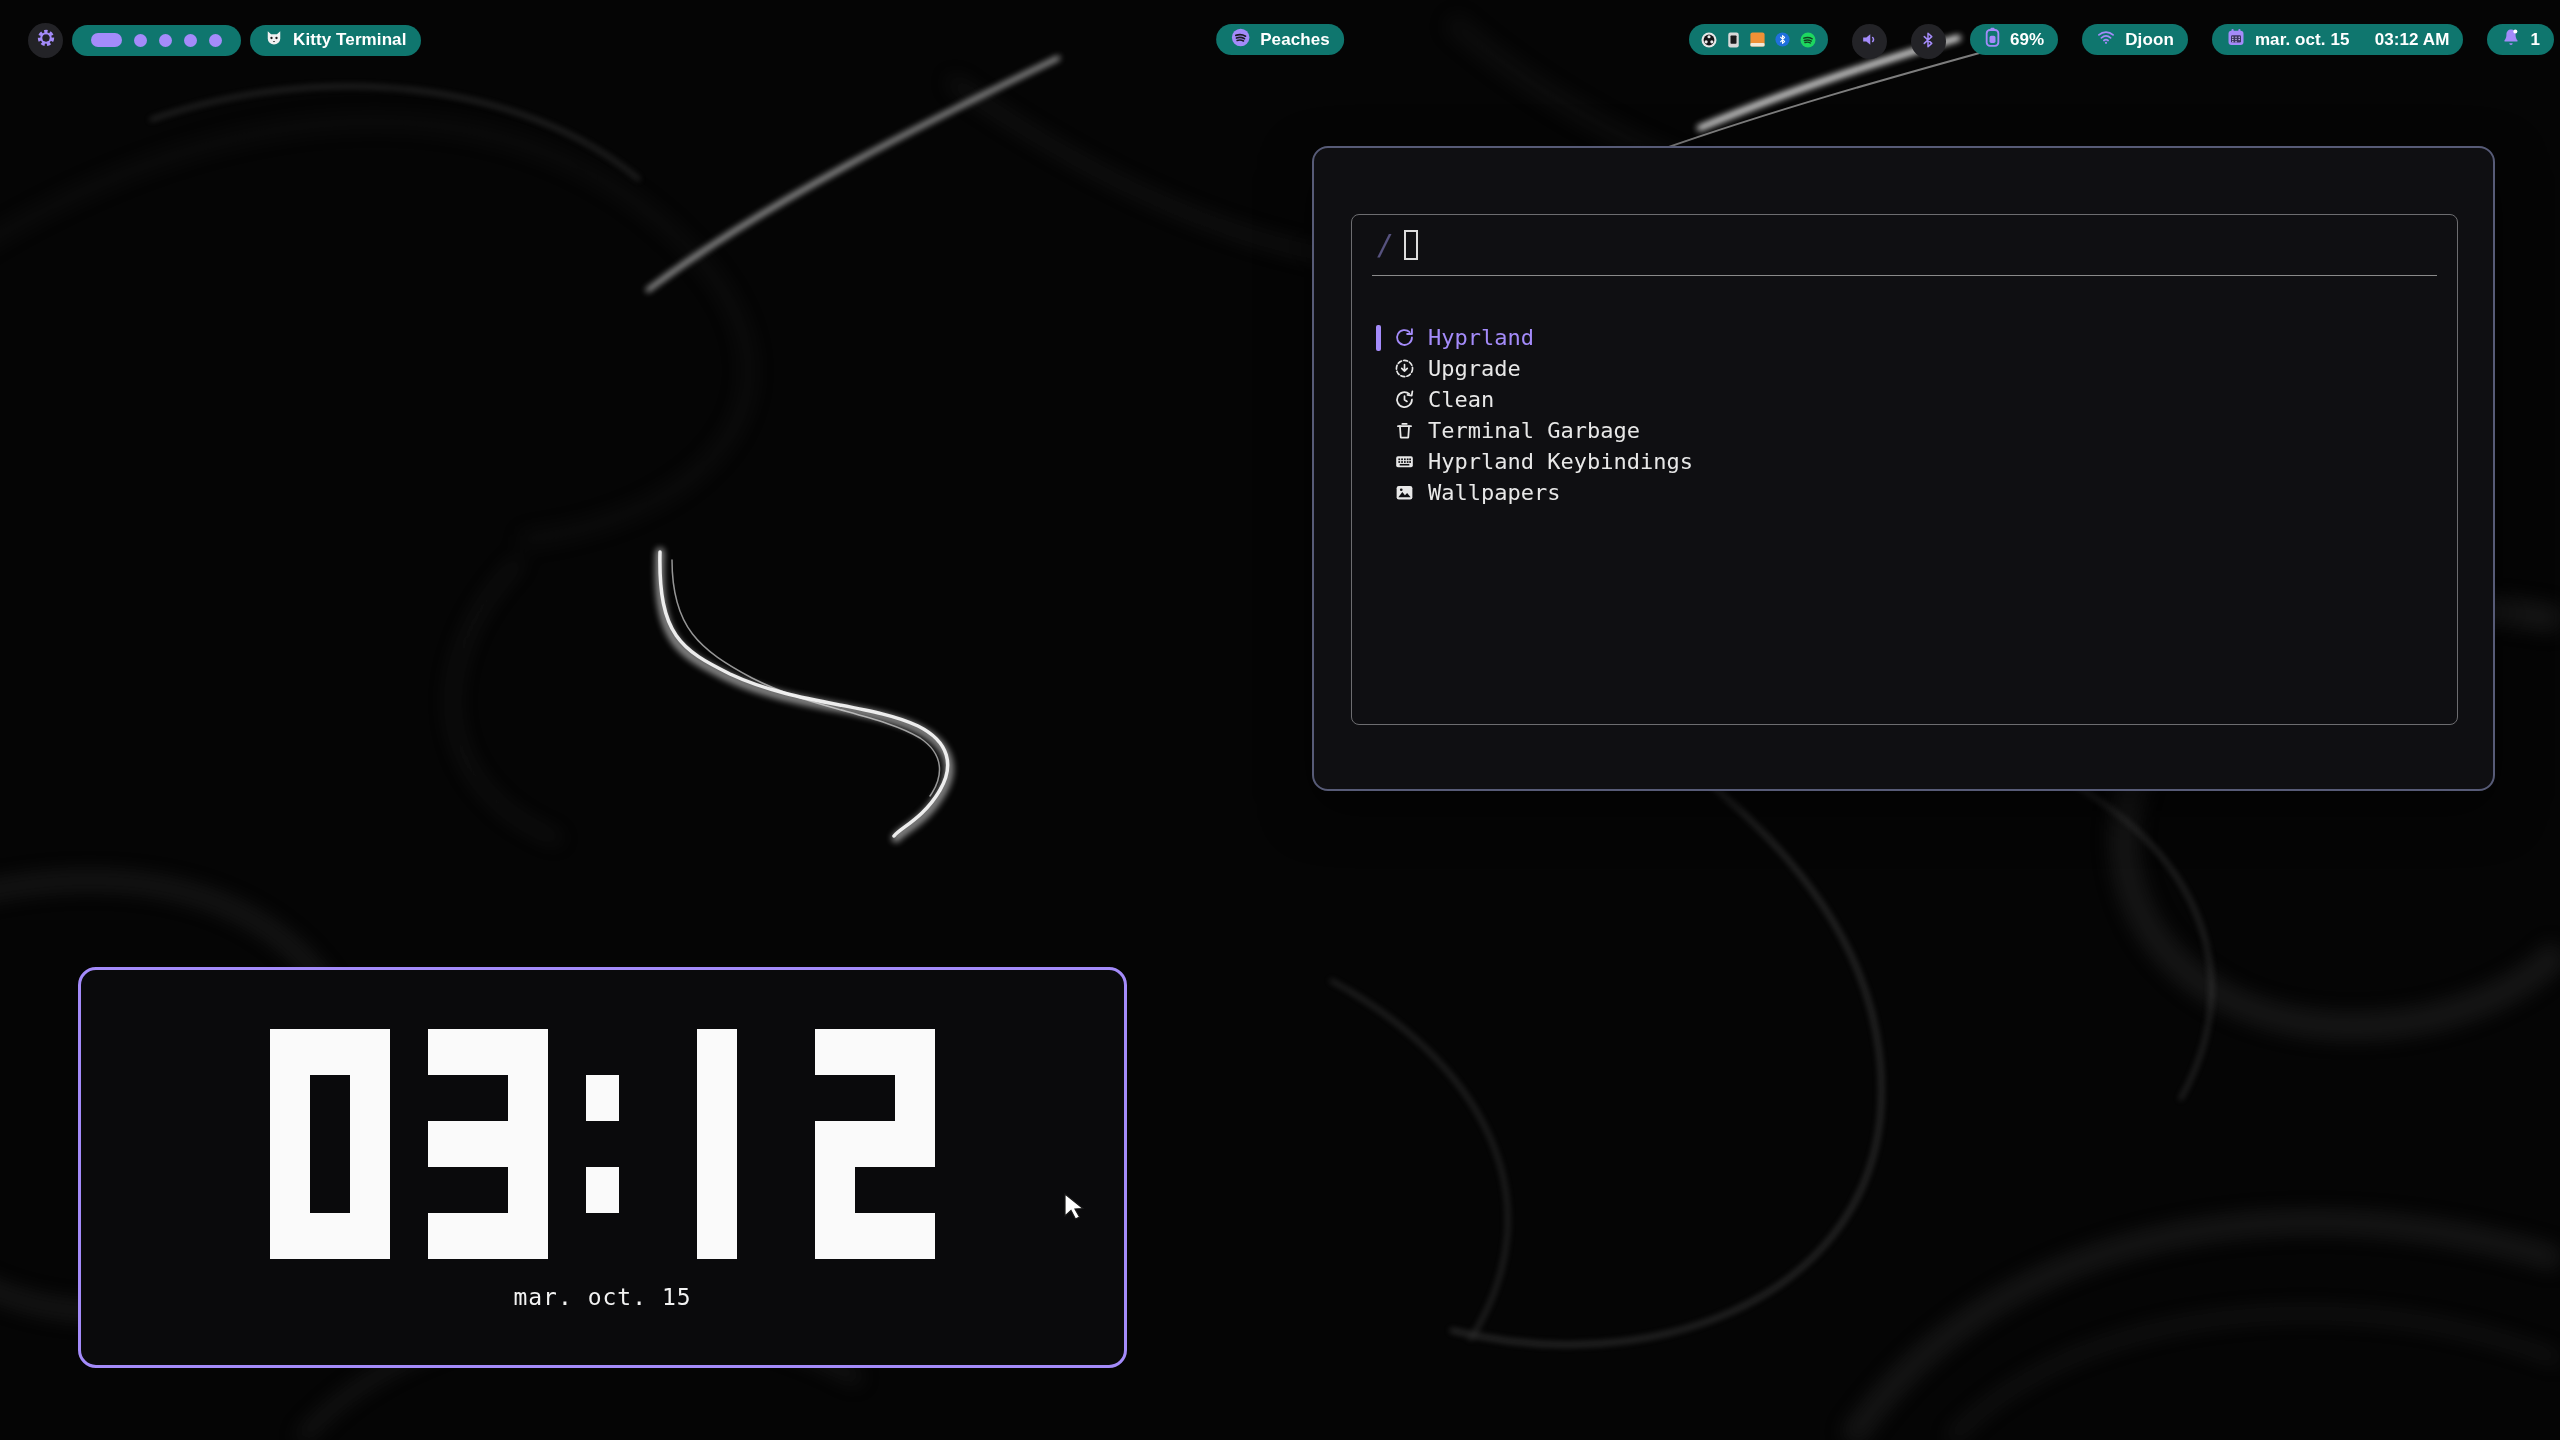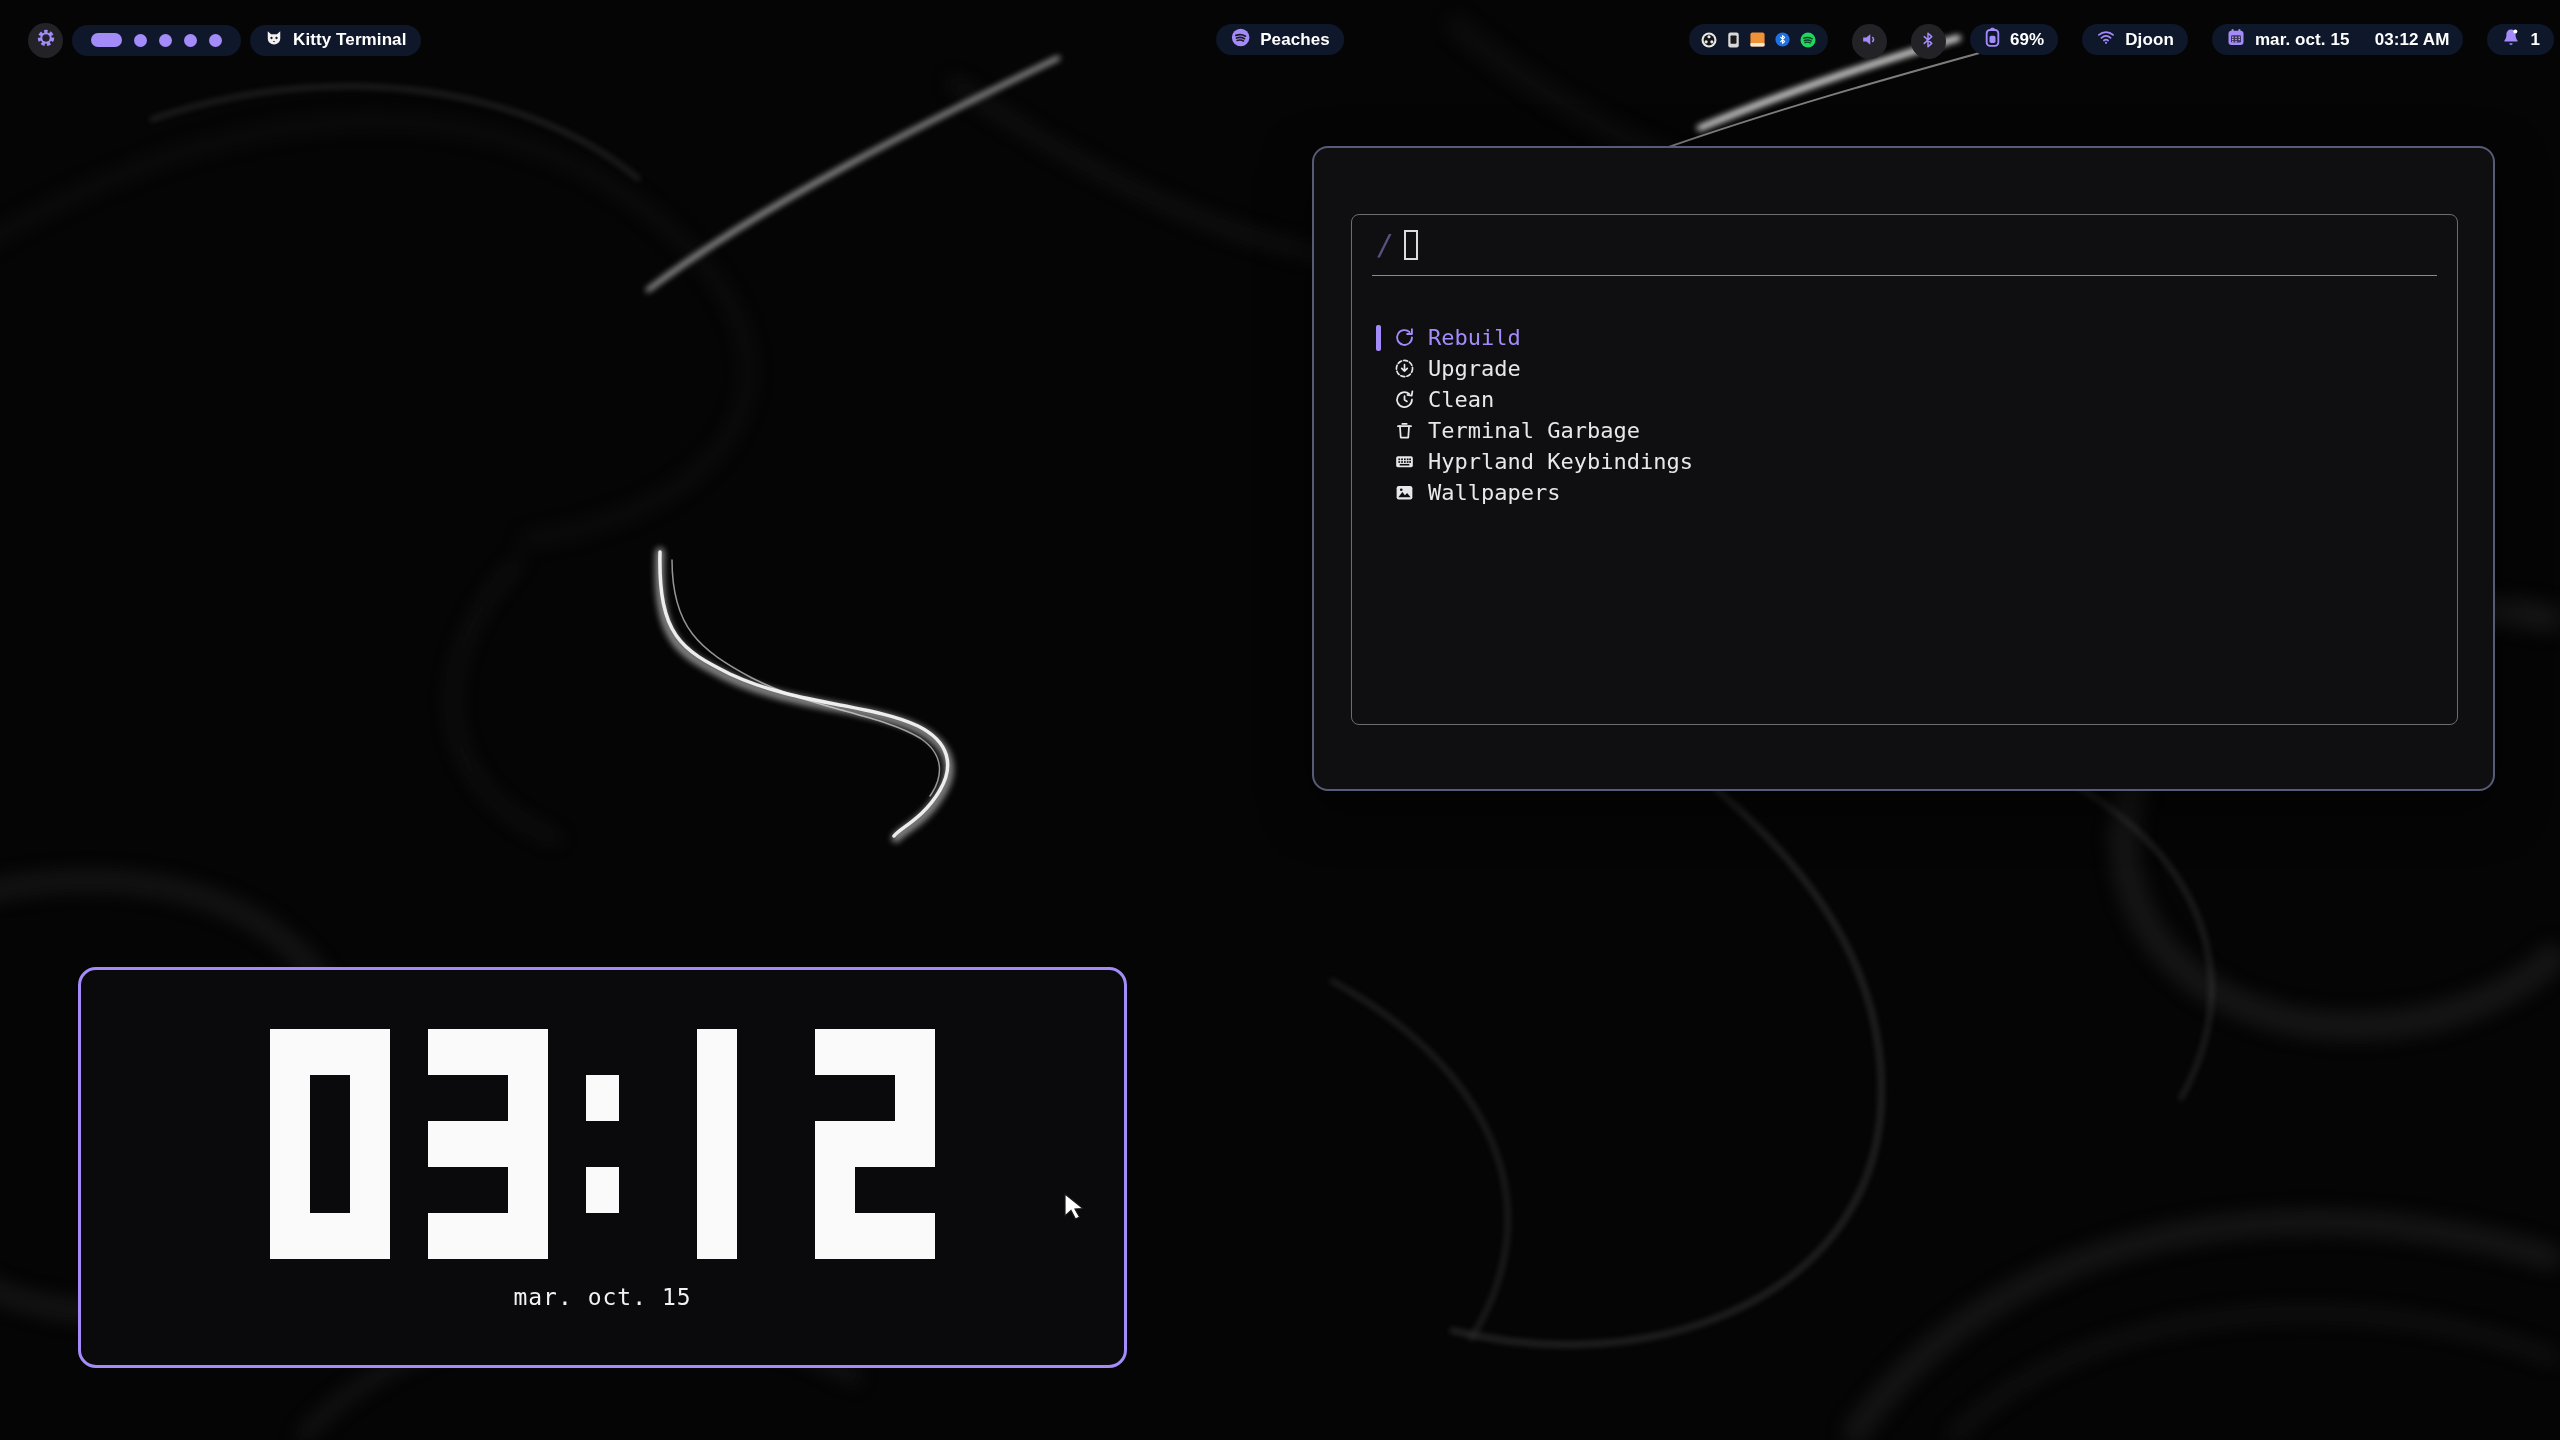--- a/index.html
+++ b/index.html
@@ -8,21 +8,21 @@
 
   
   #wallpaper { position:absolute; inset:0; z-index:0; }
 
   
   .topbar { position:absolute; top:21px; left:0; right:0; height:38px; z-index:5; }
   .tb-left { position:absolute; left:28px; top:0; height:38px; display:flex; align-items:center; gap:9px; }
   .tb-center { position:absolute; left:50%; transform:translateX(-50%); top:3px;text-align:center; }
   .tb-right { position:absolute; right:6px; top:3px; display:flex; gap:24px; }
 
-  .pill { height:31px; border-radius:16px; background:#0f172a; display:flex; align-items:center;
+  .pill { height:31px; border-radius:16px; background:#0f766e; display:flex; align-items:center;
           padding:0 14px; color:#fff; font-size:17px; font-weight:600; letter-spacing:.1px; gap:9px; }
   .circle-btn { width:35px; height:35px; border-radius:50%; background:#232327; display:flex;
                 align-items:center; justify-content:center; }
 
   .ws-pill { padding:0 19px; gap:12px; }
   .ws-active { width:31px; height:14px; border-radius:8px; background:#a48bfa; }
   .ws-dot { width:13px; height:13px; border-radius:50%; background:#a48bfa; }
 
   .tray-pill { padding:0 11px; gap:8px; }
   .tray-pill svg { display:block; }
@@ -284,21 +284,21 @@
     <div class="search-sep"></div>
     <div class="menu-list">
         <div class="menu-item selected">
           <span class="sel-bar"></span>
           <span class="mi-icon">
             <svg viewBox="0 0 24 24" fill="none" stroke="currentColor" stroke-width="2.1" stroke-linecap="round" stroke-linejoin="round">
               <path d="M20.5 12 a8.5 8.5 0 1 1 -2.6-6.1"></path>
               <polyline points="20.5 2.5 20.5 8 15 8"></polyline>
             </svg>
           </span>
-          <span class="mi-label">Rebuild</span>
+          <span class="mi-label">Hyprland</span>
         </div>
         <div class="menu-item">
           <span class="sel-bar"></span>
           <span class="mi-icon">
             <svg viewBox="0 0 24 24" fill="none" stroke="currentColor" stroke-width="1.9" stroke-linecap="round" stroke-linejoin="round">
               <circle cx="12" cy="12" r="9.2" stroke-dasharray="4.6 2.4"></circle>
               <path d="M12 7.5 v7.5 M8.8 11.8 L12 15 l3.2-3.2"></path>
             </svg>
           </span>
           <span class="mi-label">Upgrade</span>

